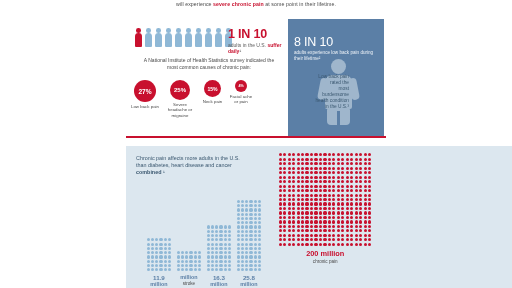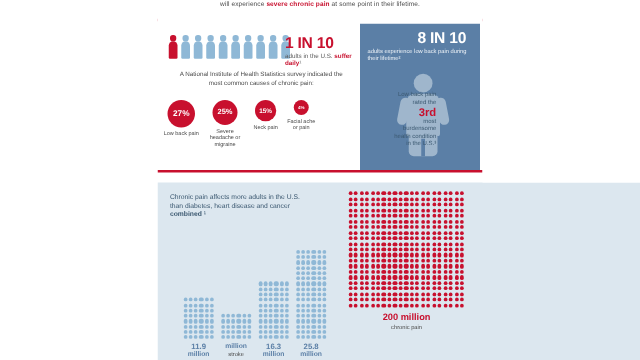--- a/index.html
+++ b/index.html
@@ -30,21 +30,21 @@
   .person.red .head{background:#c8102e;}
   .person.red .body{background:#c8102e;}
 
   .oneinten{position:absolute;left:228px;top:28px;width:56px;}
   .oneinten .big{font-size:12.5px;font-weight:bold;color:#c8102e;line-height:13px;letter-spacing:-0.2px;}
   .oneinten .sub{font-size:5px;color:#5a5a5a;line-height:6px;margin-top:1px;}
   .oneinten .sub b{color:#c8102e;}
 
   
   .bluebox{position:absolute;left:288px;top:19px;width:96px;height:117px;background:#5b7fa6;}
-  .bluebox .hdr{font-size:12.5px;font-weight:bold;color:#ffffff;line-height:13px;padding:5px 0 0 6px;letter-spacing:-0.2px;margin-left:40px;}
+  .bluebox .hdr{font-size:12.5px;font-weight:normal;color:#ffffff;line-height:13px;padding:17px 0 0 6px;letter-spacing:-0.2px;}
   .bluebox .txt{font-size:4.6px;color:#eef3f8;line-height:6px;padding:1px 6px 0 6px;}
   .man{position:absolute;left:30px;top:40px;width:42px;height:66px;}
   .man .head{position:absolute;left:13px;top:0;width:15px;height:15px;border-radius:50%;background:#9fb6cc;}
   .man .torso{position:absolute;left:7px;top:16px;width:27px;height:34px;background:#9fb6cc;border-radius:7px 7px 2px 2px;}
   .man .legs{position:absolute;left:9px;top:49px;width:23px;height:17px;background:#9fb6cc;border-radius:2px 2px 4px 4px;}
   .man .gap{position:absolute;left:19px;top:52px;width:3px;height:14px;background:#5b7fa6;}
   .man .armL{position:absolute;left:1px;top:19px;width:8px;height:22px;background:#9fb6cc;border-radius:4px;transform:rotate(11deg);}
   .man .armR{position:absolute;left:32px;top:19px;width:8px;height:22px;background:#9fb6cc;border-radius:4px;transform:rotate(-11deg);}
 
   
@@ -169,21 +169,20 @@
       <div class="circ-lbl" style="left: 30px; top: 22px; width: 32px;">Severe headache or migraine</div>
       <div class="circ" style="left: 70px; width: 17px; height: 17px; font-size: 5.1px;">15%</div>
       <div class="circ-lbl" style="left: 64px; top: 19px; width: 29px;">Neck pain</div>
       <div class="circ" style="left: 101px; width: 12px; height: 12px; font-size: 3.6px;">4%</div>
       <div class="circ-lbl" style="left: 95px; top: 14px; width: 24px;">Facial ache or pain</div>
     </div>
 
   <div class="rated">
     <div>Low back pain</div>
     <div>rated the</div>
-    <div class="big3">3rd</div>
     <div>most</div>
     <div>burdensome</div>
     <div>health condition</div>
     <div>in the U.S.³</div>
   </div>
 
   <div class="lower"></div>
 
   <div class="stmt">
     <span>Chronic pain affects more adults in the U.S. than diabetes, heart disease and cancer </span><b>combined</b><span> ¹</span>

